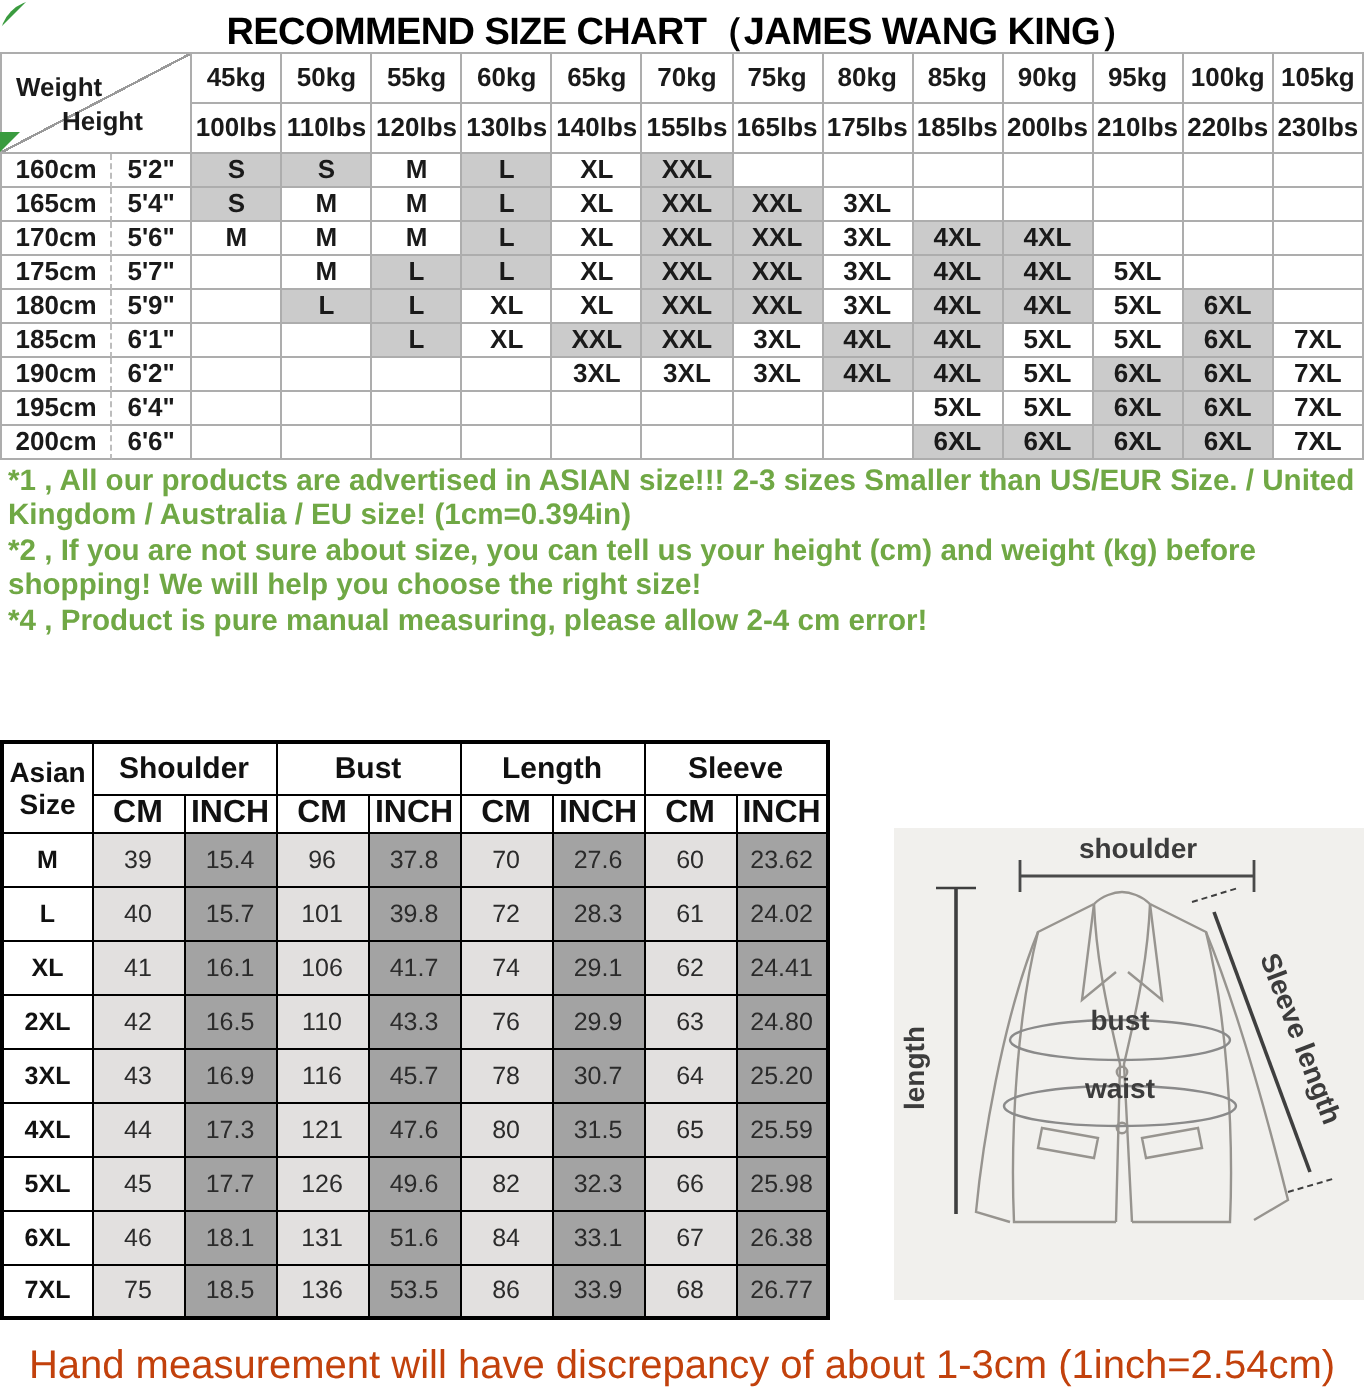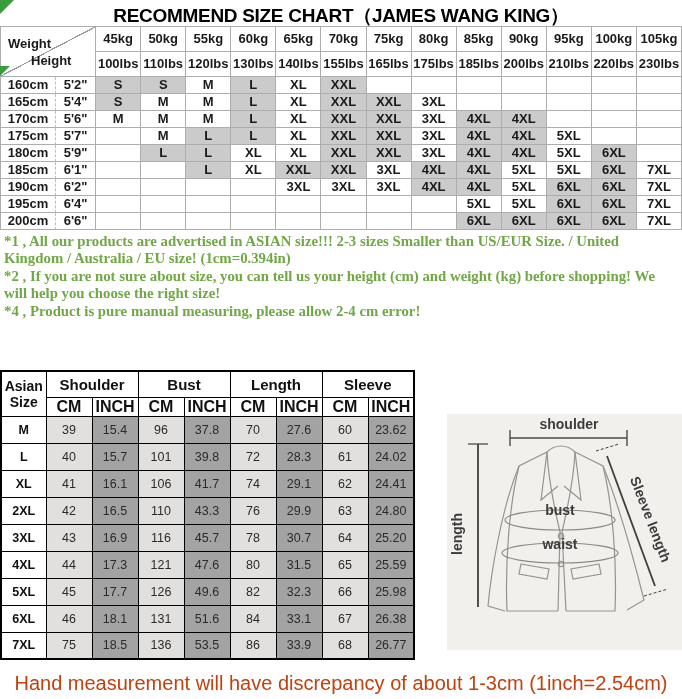--- a/index.html
+++ b/index.html
@@ -1,19 +1,19 @@
 <!DOCTYPE html>
 <html><head>
 <meta charset="utf-8">
 <style>
   * { box-sizing: border-box; }
   html,body { margin:0; padding:0; background:#fff; }
   .page {
     position:relative; width:682px; height:699px; background:#fff;
-    font-family:"Liberation Sans", sans-serif; color:#111; overflow:hidden;
+    font-family:"Liberation Sans", sans-serif; color:#111; overflow:hidden;border-radius:19px;
   }
   
   .title {
     height:26px; text-align:center; font-size:19px; font-weight:bold;
     letter-spacing:-0.3px; padding-top:3px; color:#000;
   }
   
   table.grid {
     width:682px; table-layout:fixed; border-spacing:0;
     border-left:1px solid #adadad; border-top:1px solid #adadad;
@@ -28,21 +28,21 @@
     position:relative;
     background-image:linear-gradient(to bottom right, transparent 49.3%, #9a9a9a 49.3%, #9a9a9a 50.7%, transparent 50.7%);
   }
   .corner .w { position:absolute; top:5px; left:7px; font-size:13px; }
   .corner .h { position:absolute; bottom:3px; left:30px; font-size:13px; }
   .grid td.hcm { border-right:1px dashed #bdbdbd; }
   .grid td.shaded { background:#cbcbcb; }
   
   .notes {
     height:140px; overflow:hidden; padding:3px 4px 0 4px;
-    color:#70a845; font-weight:bold; font-size:14.8px; line-height:17.4px;font-family:Liberation Serif, serif;
+    color:#70a845; font-weight:bold; font-size:14.8px; line-height:17.4px;
   }
   
   .measure { position:relative; height:296px; }
   table.mt { border-collapse:collapse; border:2px solid #000; margin-left:0; table-layout:fixed; width:415px;padding-left:12px; }
   .mt th, .mt td { border:1px solid #000; text-align:center; padding:0; }
   .mt th.cornerlbl { font-size:14px; font-weight:bold; line-height:1.15; background:#fff; }
   .mt th.ghead { font-size:15px; font-weight:bold; height:26px; background:#fff; }
   .mt th.sub { font-size:16px; font-weight:bold; height:19px; background:#fff; }
   .mt td { font-size:12.5px; color:#2b2b2b; height:27px; }
   .mt th.msize { font-size:12.5px; font-weight:bold; background:#fff; }

